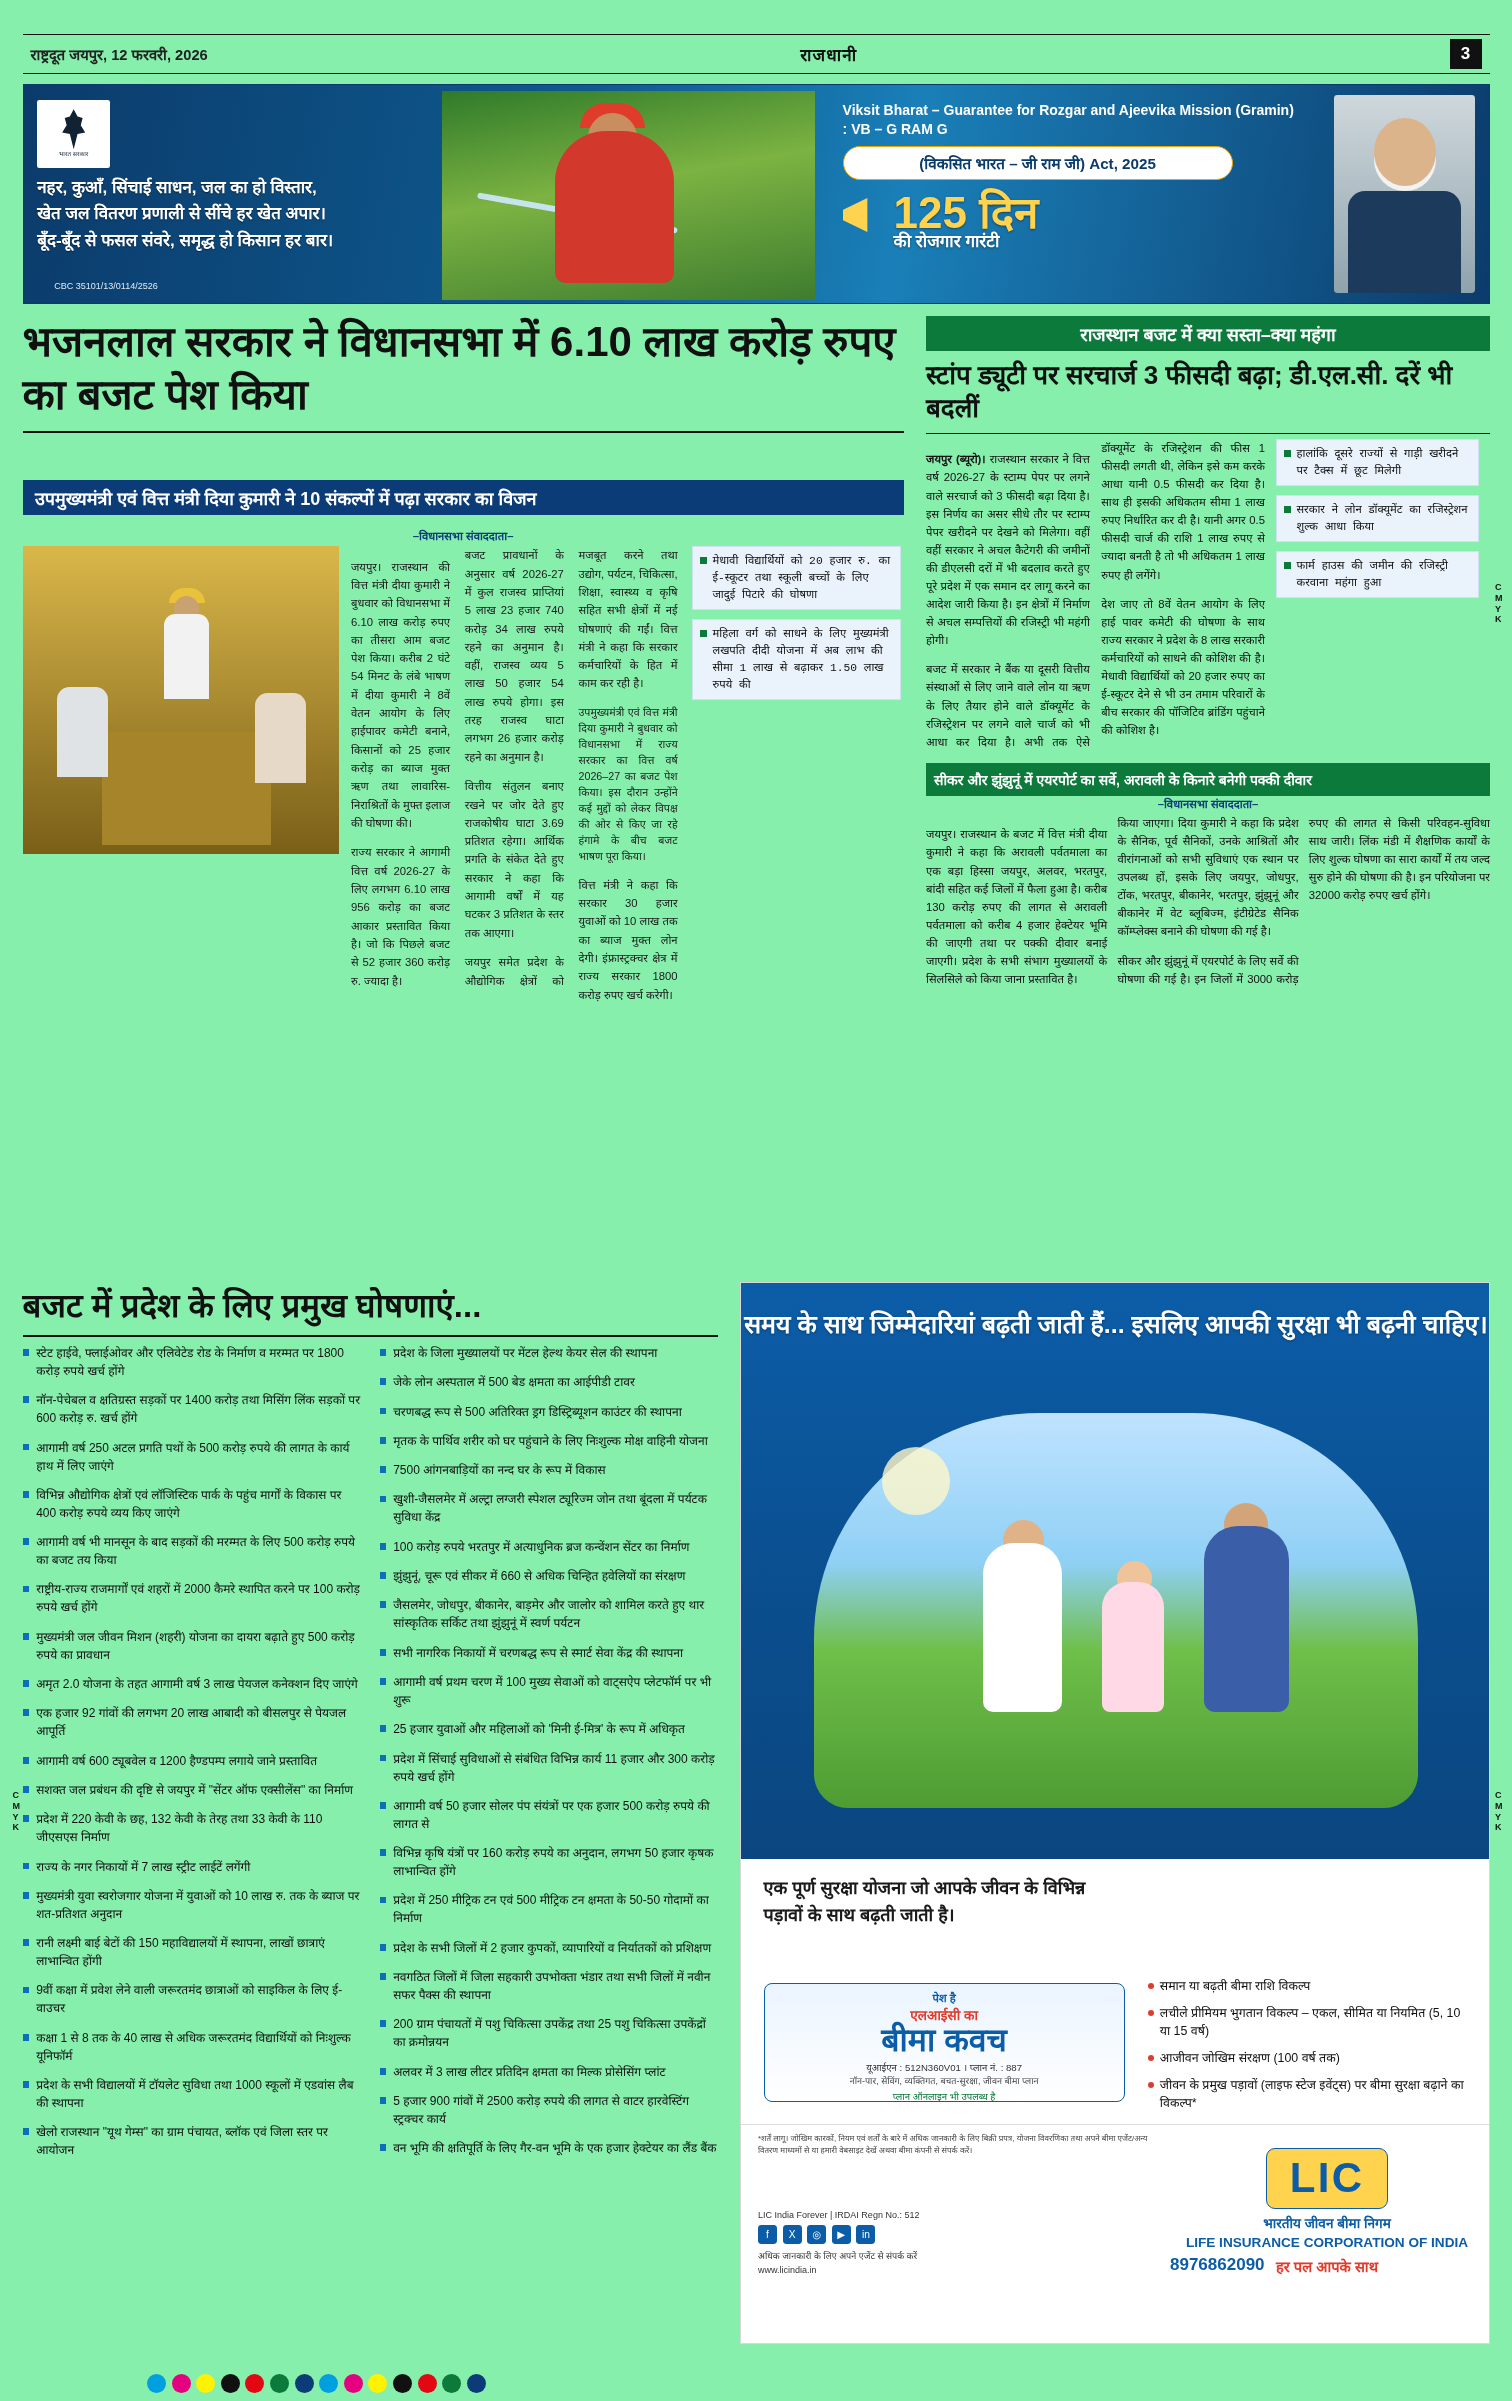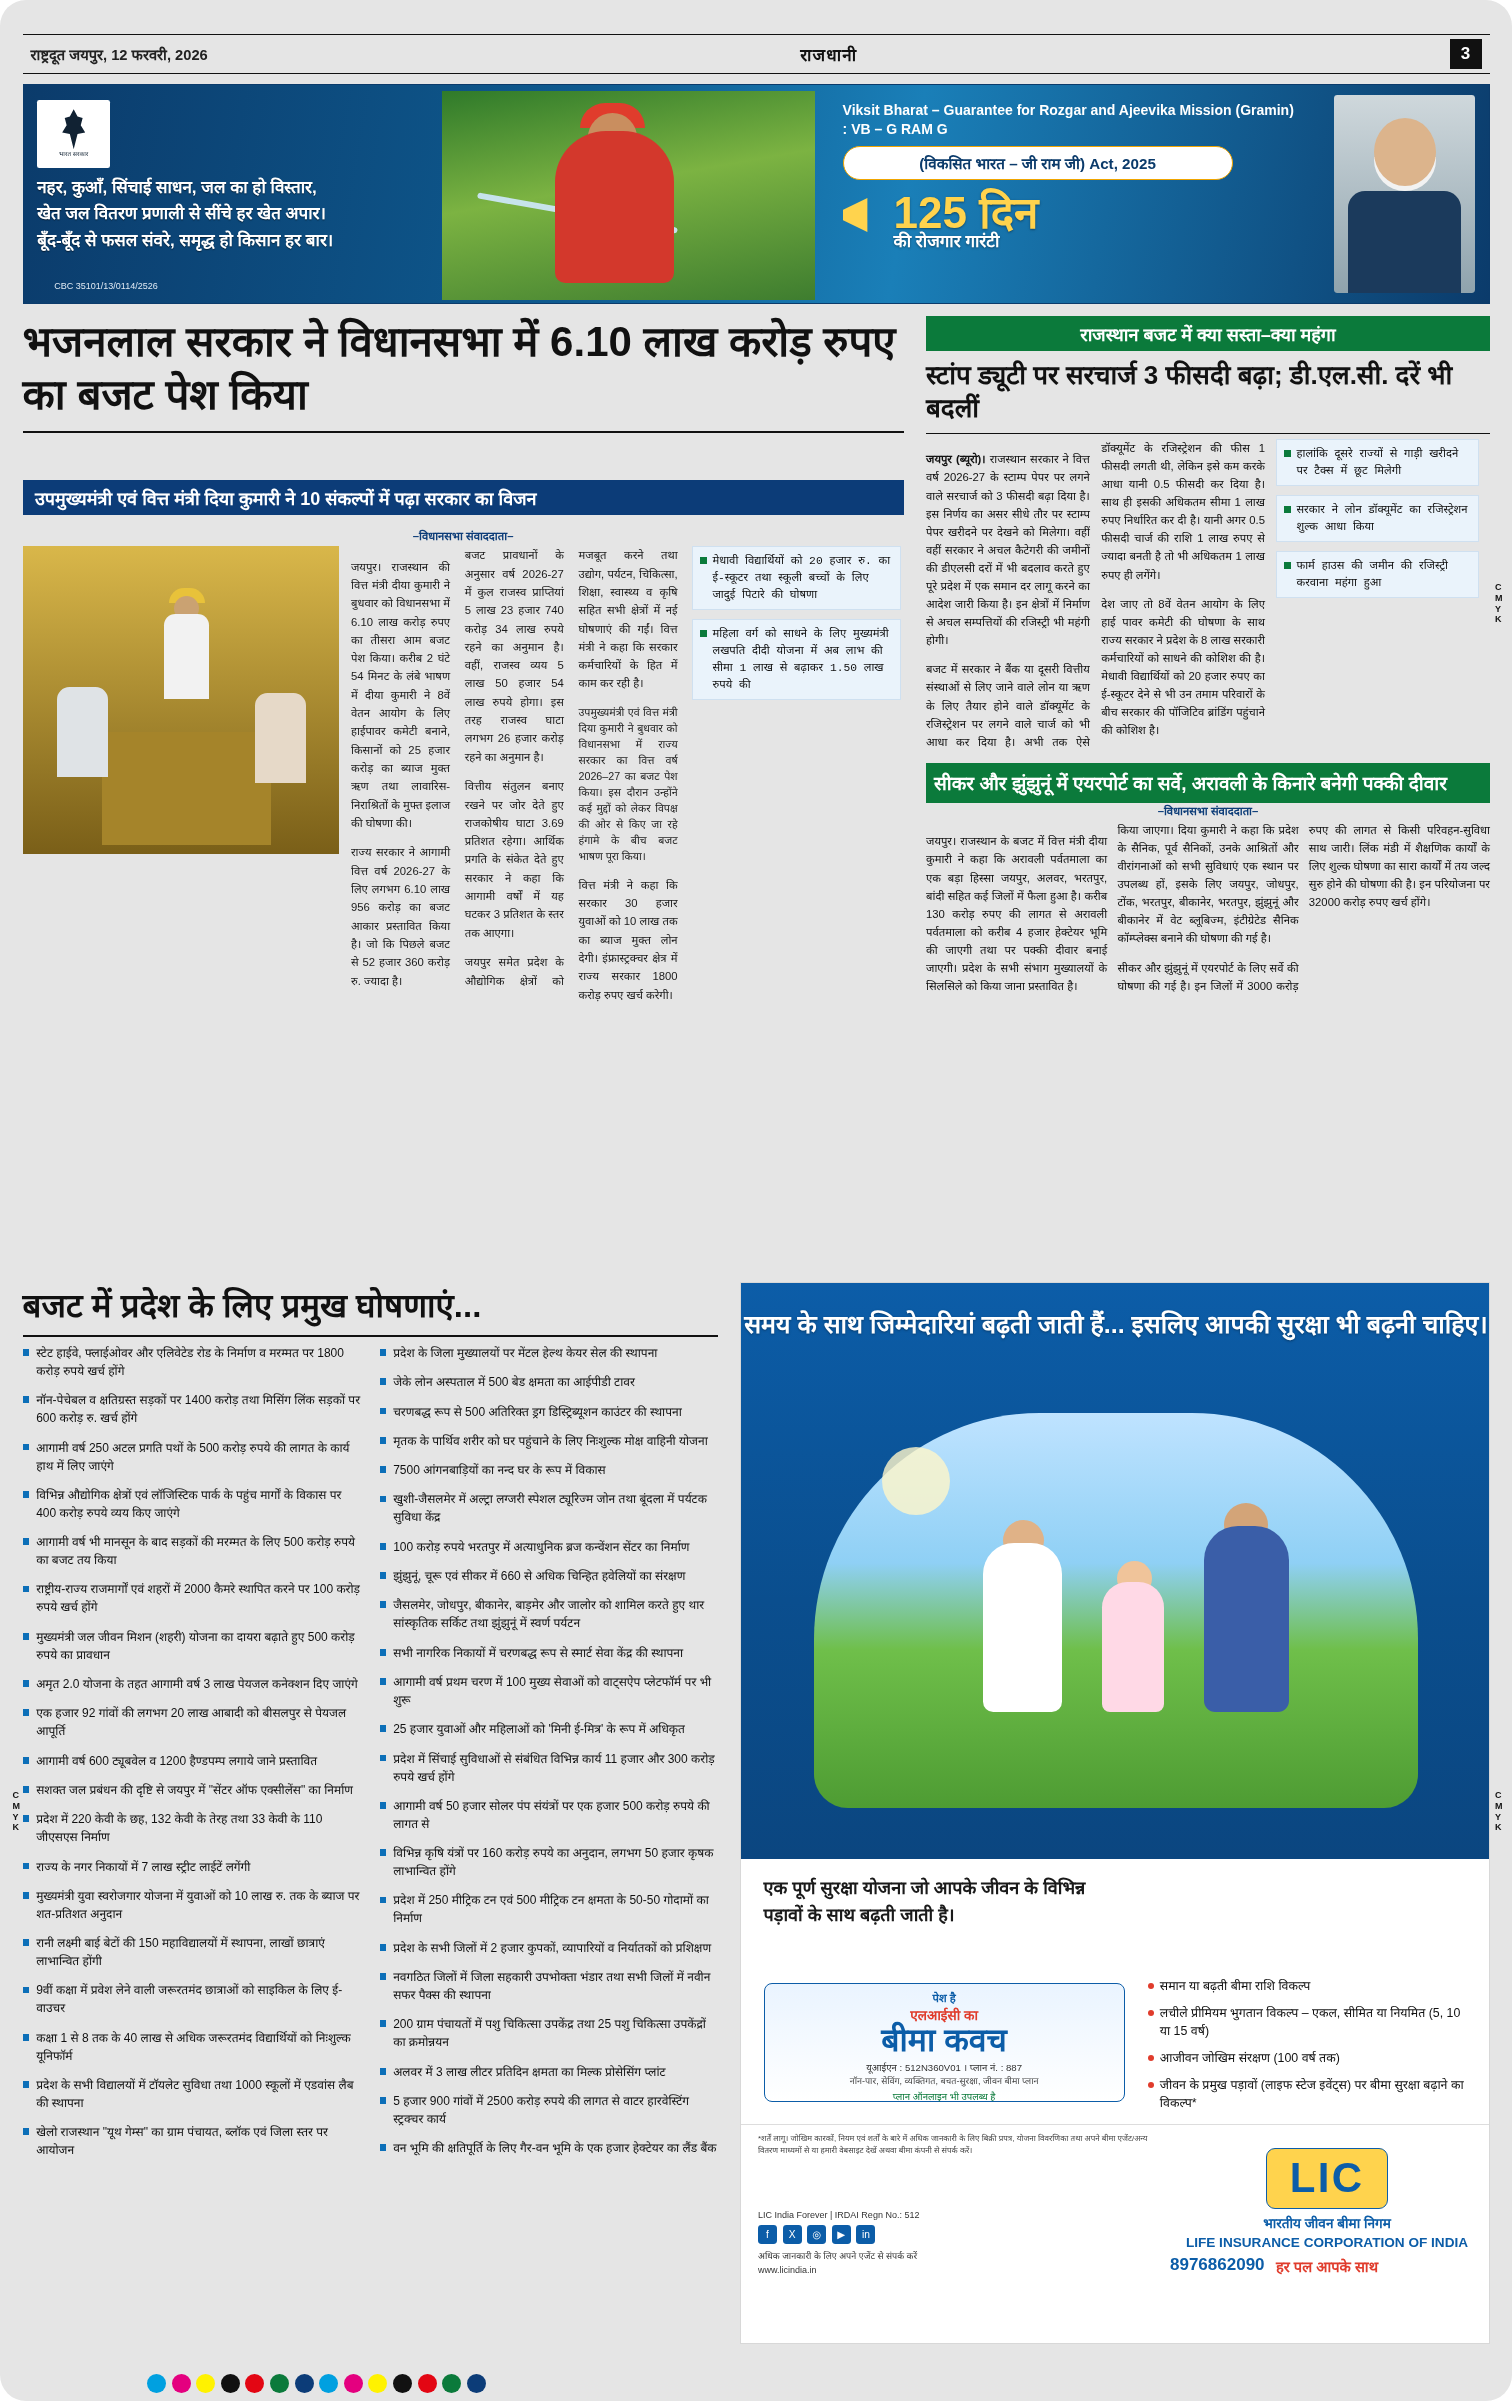--- a/index.html
+++ b/index.html
@@ -7,23 +7,22 @@
   body {
     width: 1512px; height: 2401px;
     background: #ffffff;
     font-family: "Liberation Sans", sans-serif;
     color: #111;
     position: relative;
   }
   .page {
     position: relative;
     width: 1512px; height: 2401px;
-    background: #e5e5e5;
+    background: #86efac;
     padding: 0;
-    border-radius: 26px;
   }
 
   
   .masthead {
     position:absolute; left:22.6px; top:34px; width:1467px; height:40px;
     border-top:1.7px solid #111; border-bottom:1.7px solid #111;
     display:flex; align-items:center; justify-content:space-between;
     padding:0 8px;
   }
   .masthead .mh-left { font-size:14.7px; font-weight:bold; color:#222; }
@@ -149,21 +148,21 @@
   .rc-body { display:flex; gap:11.3px; }
   .rc-text { width:339px; font-size:11.3px; line-height:1.6; text-align:justify; column-count:2; column-gap:11.3px;}
   .bullets-box { width:203px; }
   .bullet-item {
     display:flex; gap:5.6px; margin-bottom:9px; background:#eaf3fb; border:0.6px solid #cfe0f0;
     padding:5.6px 6.8px; font-size:11.3px; line-height:1.5;font-family:Liberation Mono, monospace;
   }
   .bullet-item .dot { width:6.8px; height:6.8px; background:#0b7a3b; margin-top:4.5px; flex:none; }
 
   .rc2-banner {
-    background:#0b7a3b; color:#fff; font-size:19px; font-weight:bold; padding:6.8px 8px; margin-top:12.4px;
+    background:#0b7a3b; color:#fff; font-size:14px; font-weight:bold; padding:6.8px 8px; margin-top:12.4px;
   }
   .rc2-text { font-size:11.3px; line-height:1.6; text-align:justify; column-count:3; column-gap:10.2px;}
 
   
   .bottom-title {
     position:absolute; left:22.6px; top:1282px; width:695px;
     font-size:33px; font-weight:bold; border-bottom:2.3px solid #111; padding-bottom:8px;
   }
   .announcements {
     position:absolute; left:22.6px; top:1344px; width:695px;

